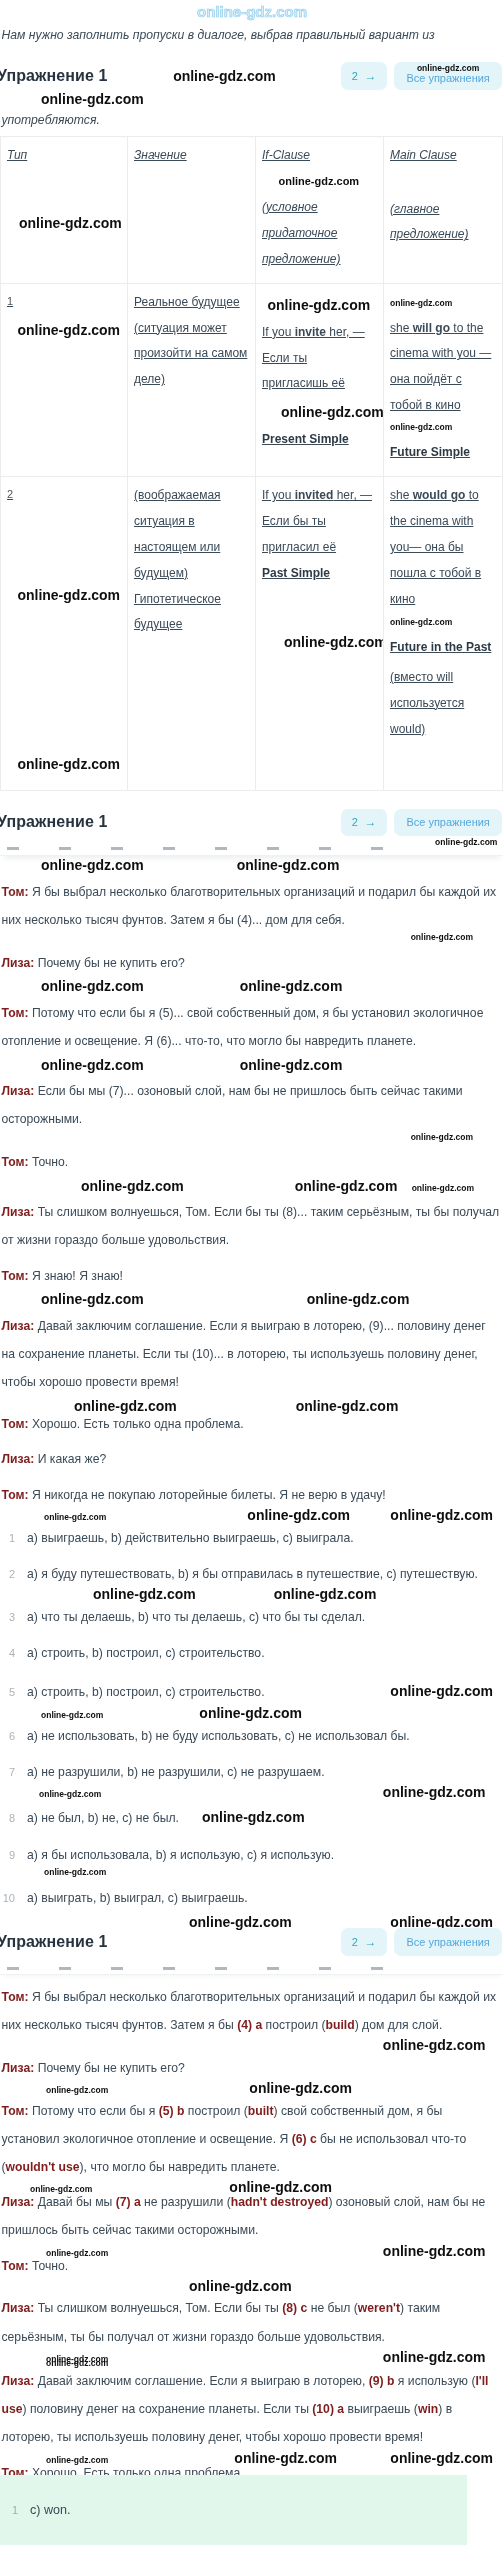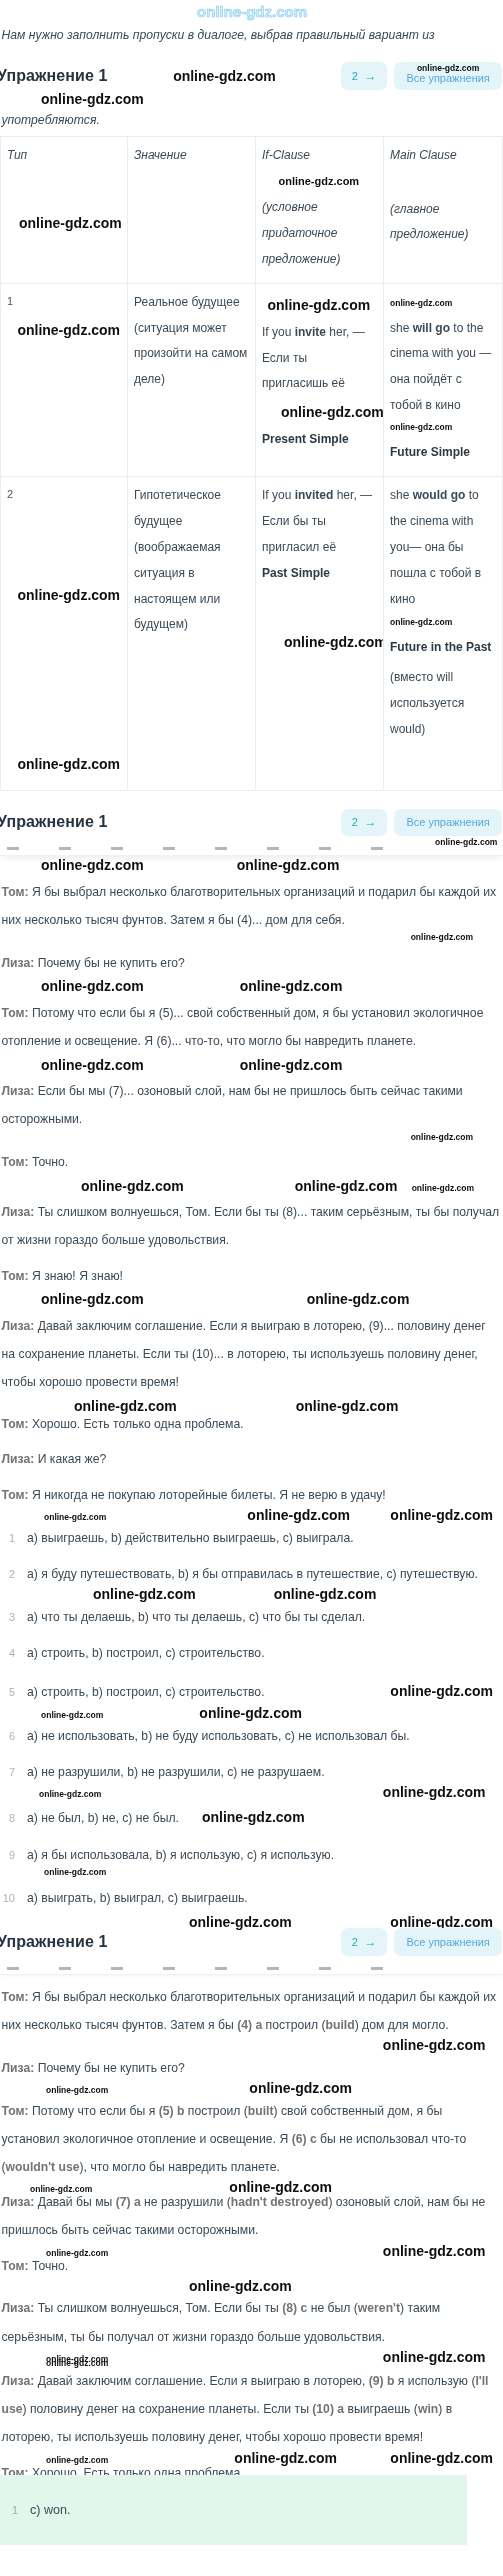--- a/index.html
+++ b/index.html
@@ -34,32 +34,32 @@
   
   .clip-strip{height:9.6px;margin-top:9px;overflow:hidden;position:relative;
               border-bottom:0.7px solid #f1f1f1;box-shadow:0 4.4px 6px -4.4px rgba(90,100,110,.35);}
   .clip-strip .ticks{height:3px;margin:2.2px 0 0 7.4px;width:82%;opacity:.75;
       background:repeating-linear-gradient(90deg,#95a0a8 0 12px,transparent 12px 52px);}
   .clip-strip.light{box-shadow:0 3.7px 5.2px -4.4px rgba(90,100,110,.28);}
 
   
   .tbl{display:grid;grid-template-columns:127px 128px 128px 119px;
        border-top:0.7px solid #ececec;border-left:0.7px solid #ececec;
-       margin-top:7.4px;font-size:12px;line-height:2.15;}
+       margin-top:7.4px;font-size:12px;line-height:2.15;text-decoration:underline;}
   .cell{border-right:0.7px solid #ececec;border-bottom:0.7px solid #ececec;
         padding:6px 7.4px 10.4px 6px;overflow:hidden;}
   .cell.hd{font-style:italic;}
   .tense{font-weight:700;color:#2d3a45;}
   .note{margin-top:4px;}
   .rnum{font-size:11px;color:#4a5763;}
 
   
   .dlg{font-size:12.2px;line-height:2.3;margin:7.4px 1.5px 0;}
   .spk{font-weight:700;color:#2d3a45;}
-  .dlg b{color:#737373;}
+  .dlg b{color:#7f1d1d;}
 
   
   .opts{margin-top:19px;}
   .opt{display:flex;gap:12px;font-size:12.2px;line-height:2.2;margin-top:9px;align-items:baseline;}
   .opt .n{color:#aab3ba;min-width:15px;text-align:right;font-size:11px;flex:0 0 auto;}
   .opt .t{flex:0 1 auto;}
 
   
   .answers{background:#e2f7eb;width:467px;margin-top:-12px;padding:7.4px 0 25px;position:relative;}
   .ans{display:flex;gap:12px;font-size:12.6px;line-height:1.4;margin-top:20px;align-items:baseline;}
@@ -137,22 +137,22 @@
       <div style="margin-top:-4.4px"><span class="wm wm-sm">online-gdz.com</span></div>
       <div class="tense">Future Simple</div>
     </div>
 
     <div class="cell">
       <div class="rnum">2</div>
       <div style="margin:73px 0 0 10.4px"><span class="wm wm-lg">online-gdz.com</span></div>
       <div style="margin:139px 0 0 10.4px"><span class="wm wm-lg">online-gdz.com</span></div>
     </div>
     <div class="cell">
+      <div>(воображаемая ситуация в настоящем или будущем)</div>
       <div>Гипотетическое будущее</div>
-      <div>(воображаемая ситуация в настоящем или будущем)</div>
     </div>
     <div class="cell">
       <div><span>If you </span><b>invited</b><span> her, — Если бы ты пригласил её</span></div>
       <div class="tense">Past Simple</div>
       <div style="margin:40px 0 0 22px"><span class="wm wm-lg">online-gdz.com</span></div>
     </div>
     <div class="cell">
       <div><span>she </span><b>would go</b><span> to the cinema with you— она бы пошла с тобой в кино</span></div>
       <div style="margin-top:-3px"><span class="wm wm-sm">online-gdz.com</span></div>
       <div class="tense">Future in the Past</div>
@@ -303,21 +303,21 @@
       <div class="btn-all" style="padding:7.4px 12px">
         <span>Все упражнения</span>
       </div>
     </div>
   </div>
 
   <div class="clip-strip light">
       <div class="ticks"></div>
     </div>
 
-  <p class="dlg"><b class="spk">Том:</b> <span><span>Я бы выбрал несколько благотворительных организаций и подарил бы каждой их них несколько тысяч фунтов. Затем я бы </span><b>(4) а</b><span> построил (</span><b>build</b><span>) дом для могло.</span></span></p>
+  <p class="dlg"><b class="spk">Том:</b> <span><span>Я бы выбрал несколько благотворительных организаций и подарил бы каждой их них несколько тысяч фунтов. Затем я бы </span><b>(4) а</b><span> построил (</span><b>build</b><span>) дом для слой.</span></span></p>
   <div class="wmr tight">
     <span class="wm wm-lg" style="margin-left:auto;margin-right:18.5px">online-gdz.com</span>
   </div>
   <p class="dlg"><b class="spk">Лиза:</b> <span><span>Почему бы не купить его?</span></span></p>
   <div class="wmr tight">
     <span class="wm wm-sm" style="margin-left:46px">online-gdz.com</span>
     <span class="wm wm-lg" style="margin-left:141px">online-gdz.com</span>
   </div>
   <p class="dlg"><b class="spk">Том:</b> <span><span>Потому что если бы я </span><b>(5) b</b><span> построил (</span><b>built</b><span>) свой собственный дом, я бы установил экологичное отопление и освещение. Я </span><b>(6) с</b><span> бы не использовал что-то (</span><b>wouldn't use</b><span>), что могло бы навредить планете.</span></span></p>
   <div class="wmr tight">

